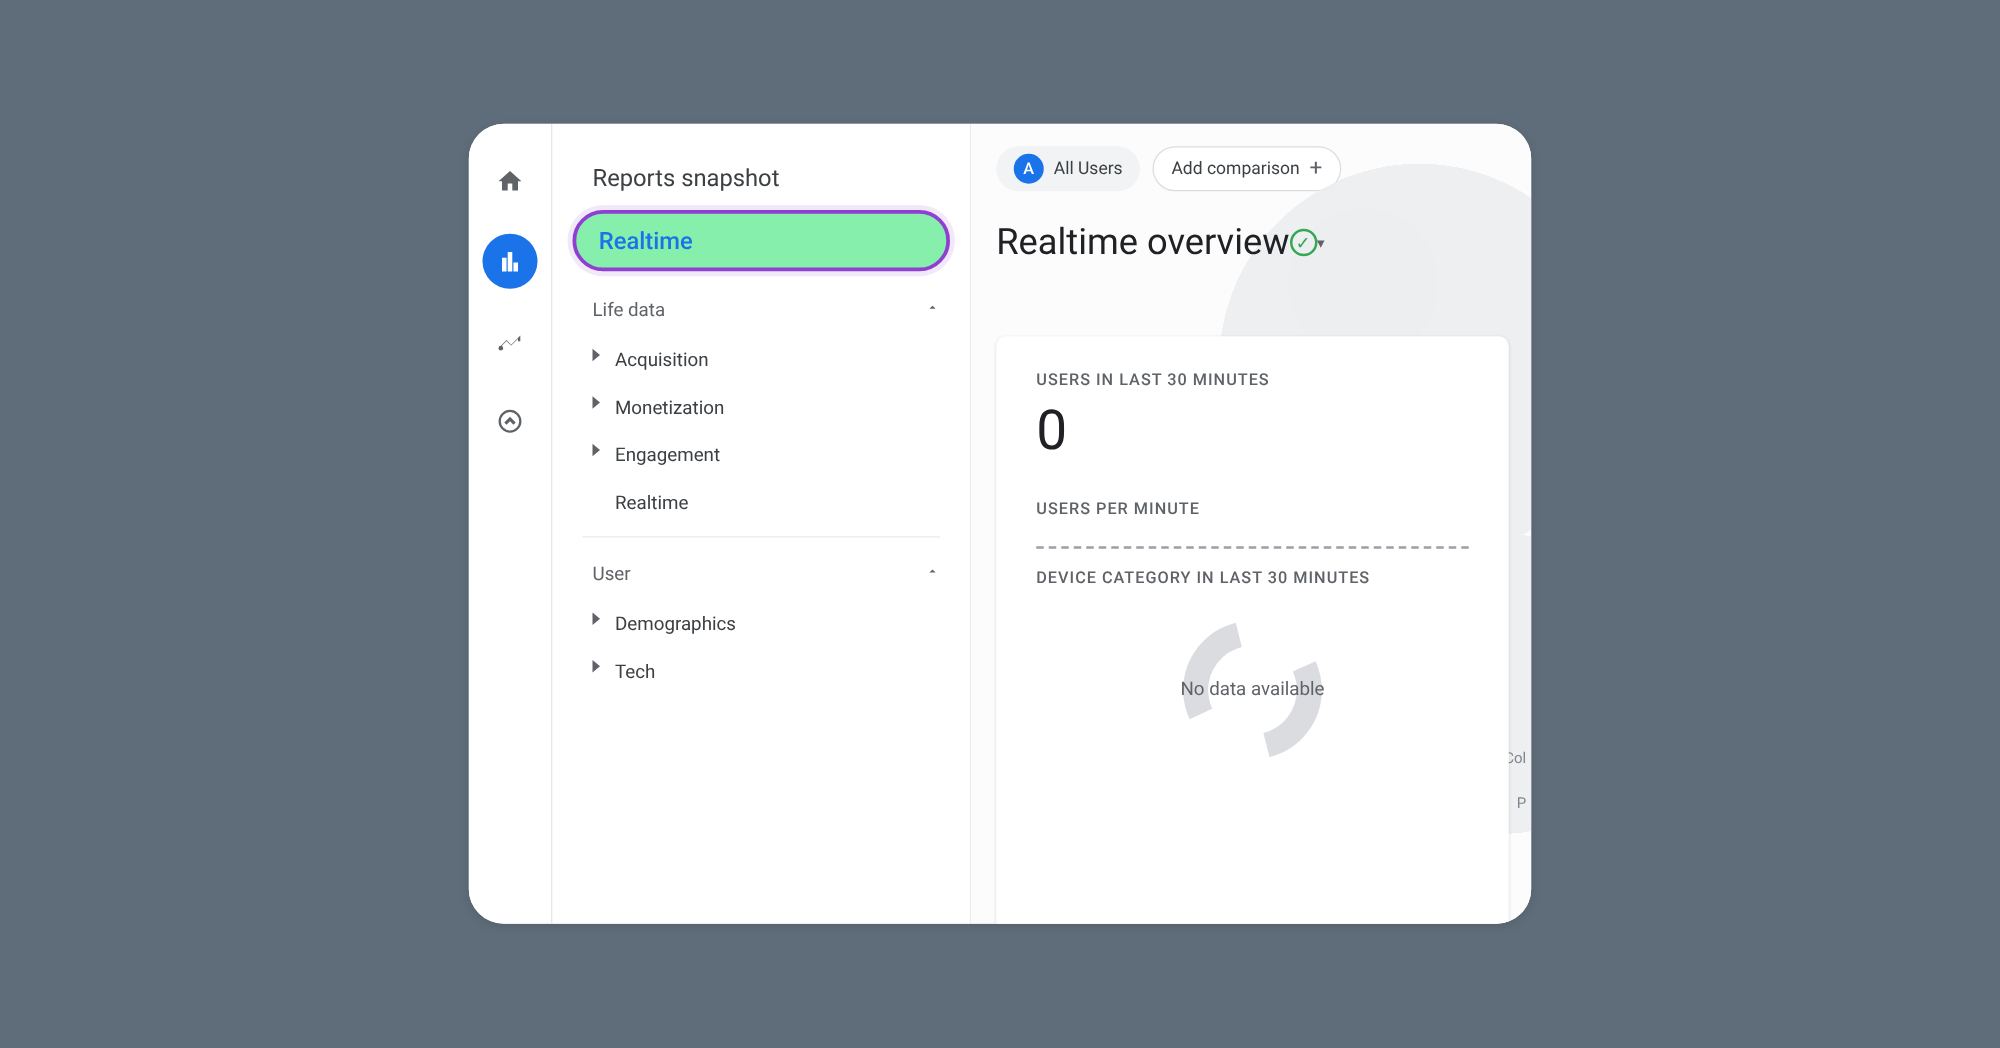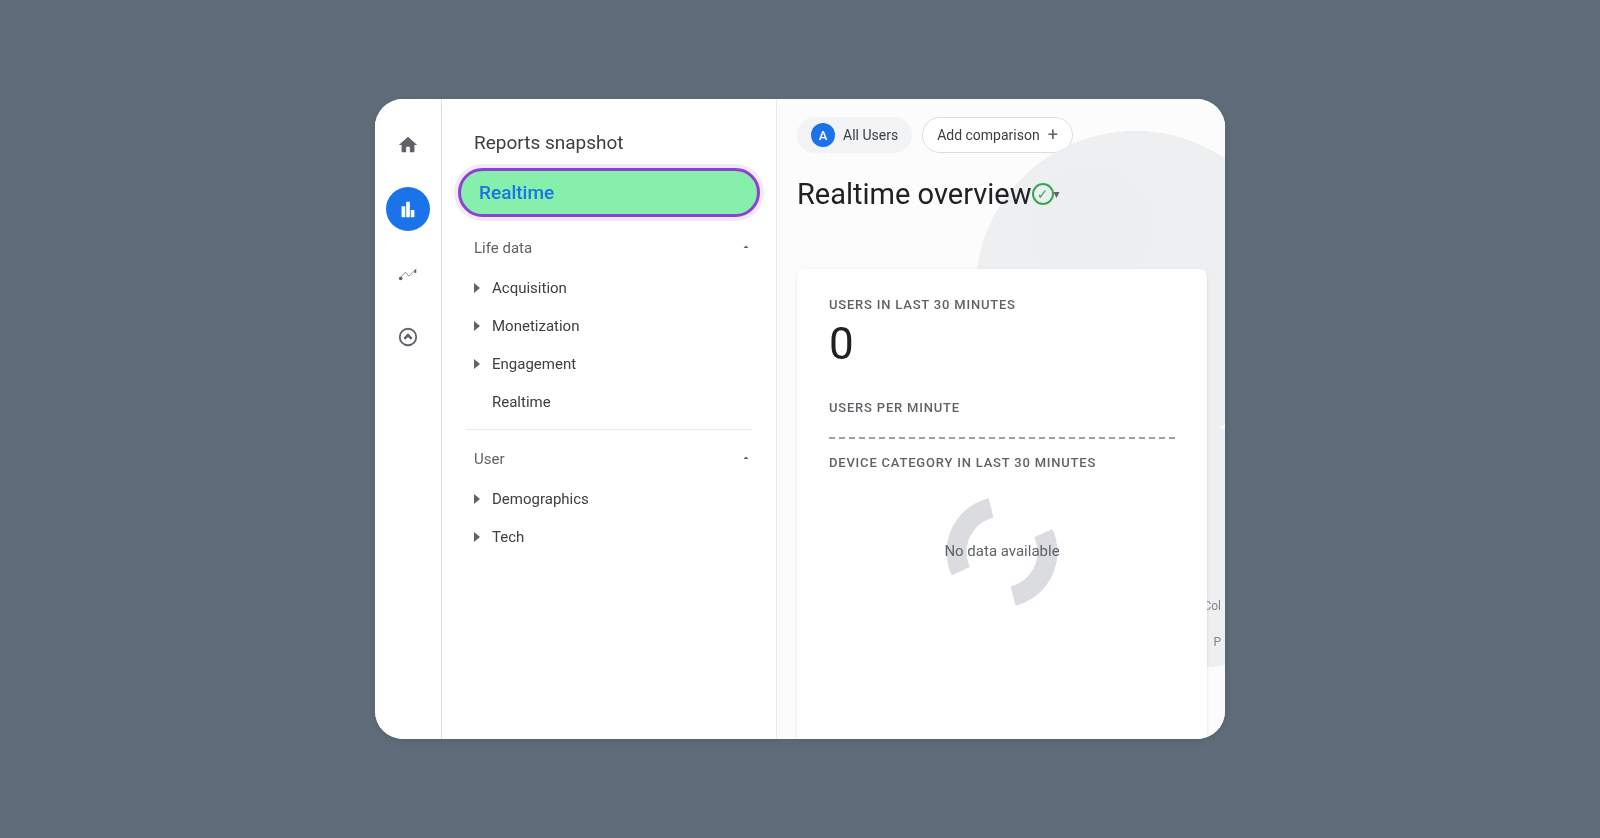--- a/index.html
+++ b/index.html
@@ -73,21 +73,21 @@
       padding: 12px 24px 12px 32px;
       font-size:15px;
       color:#5f6368;
       display:flex; align-items:center; justify-content:space-between;
       cursor:pointer;
     }
     .sub-item {
       padding: 10px 24px 10px 32px;
       font-size:15px;
       color:#3c4043;
-      display:flex; align-items:center;
+      display:flex; 
       cursor:pointer;
     }
     .caret { width:0;height:0;border-top:5px solid transparent;border-bottom:5px solid transparent;border-left:6px solid #5f6368; margin-right:12px; flex:none;}
     .caret-spacer { width:18px; flex:none; }
     .chev-up { color:#5f6368; font-size:14px; }
     .divider { height:1px; background:#e8eaed; margin: 8px 24px; }
     
     .main {
       flex:1;
       position:relative;

